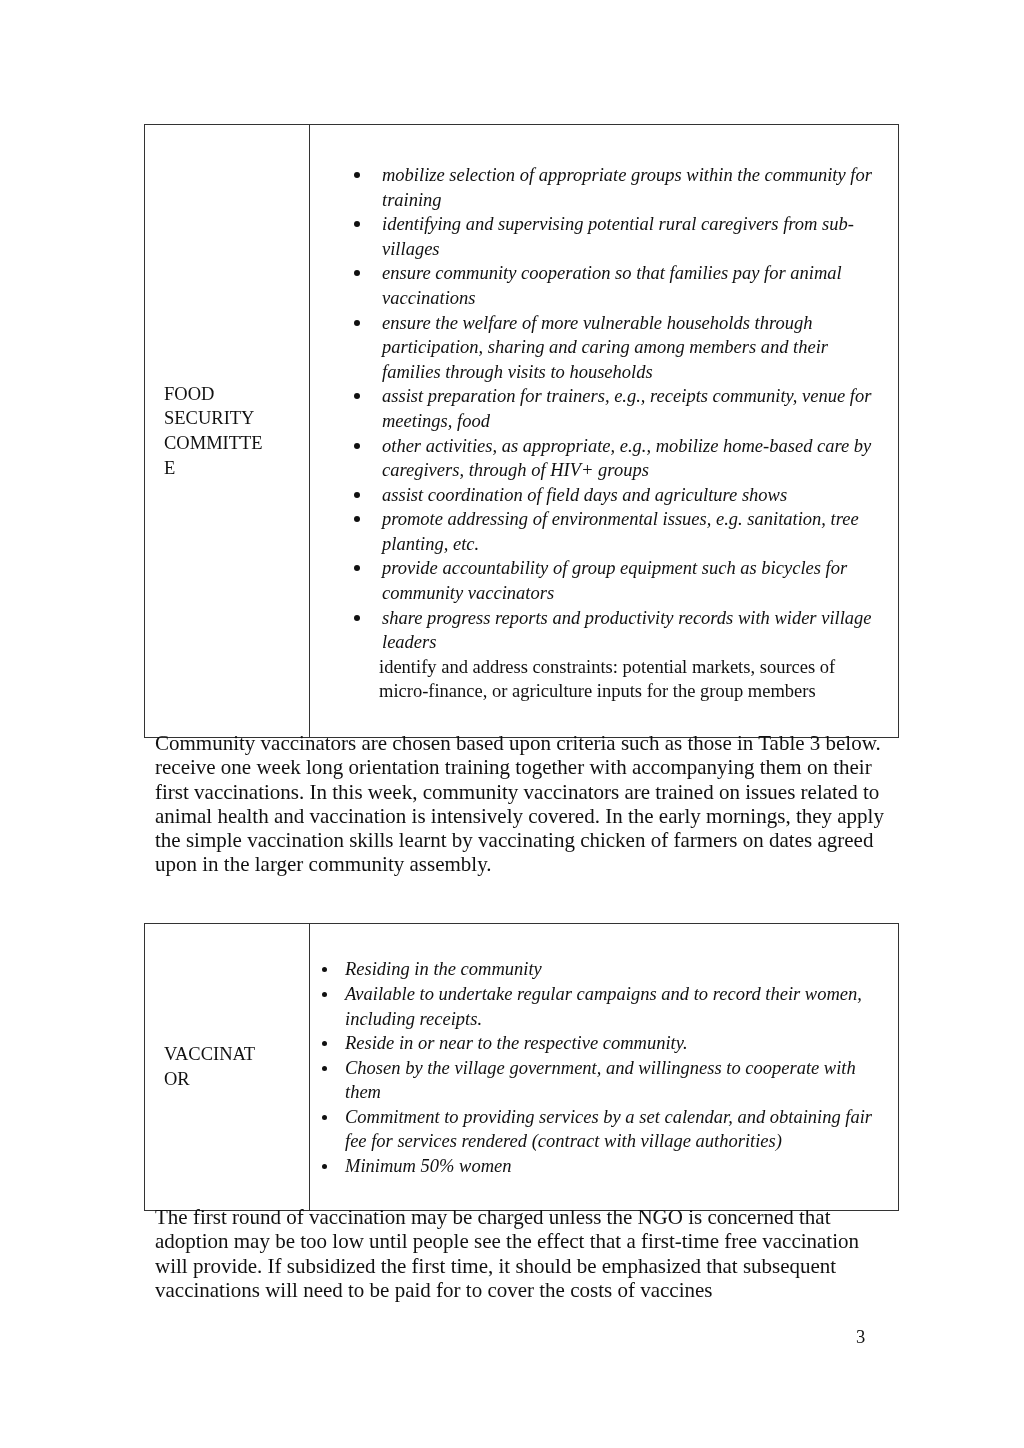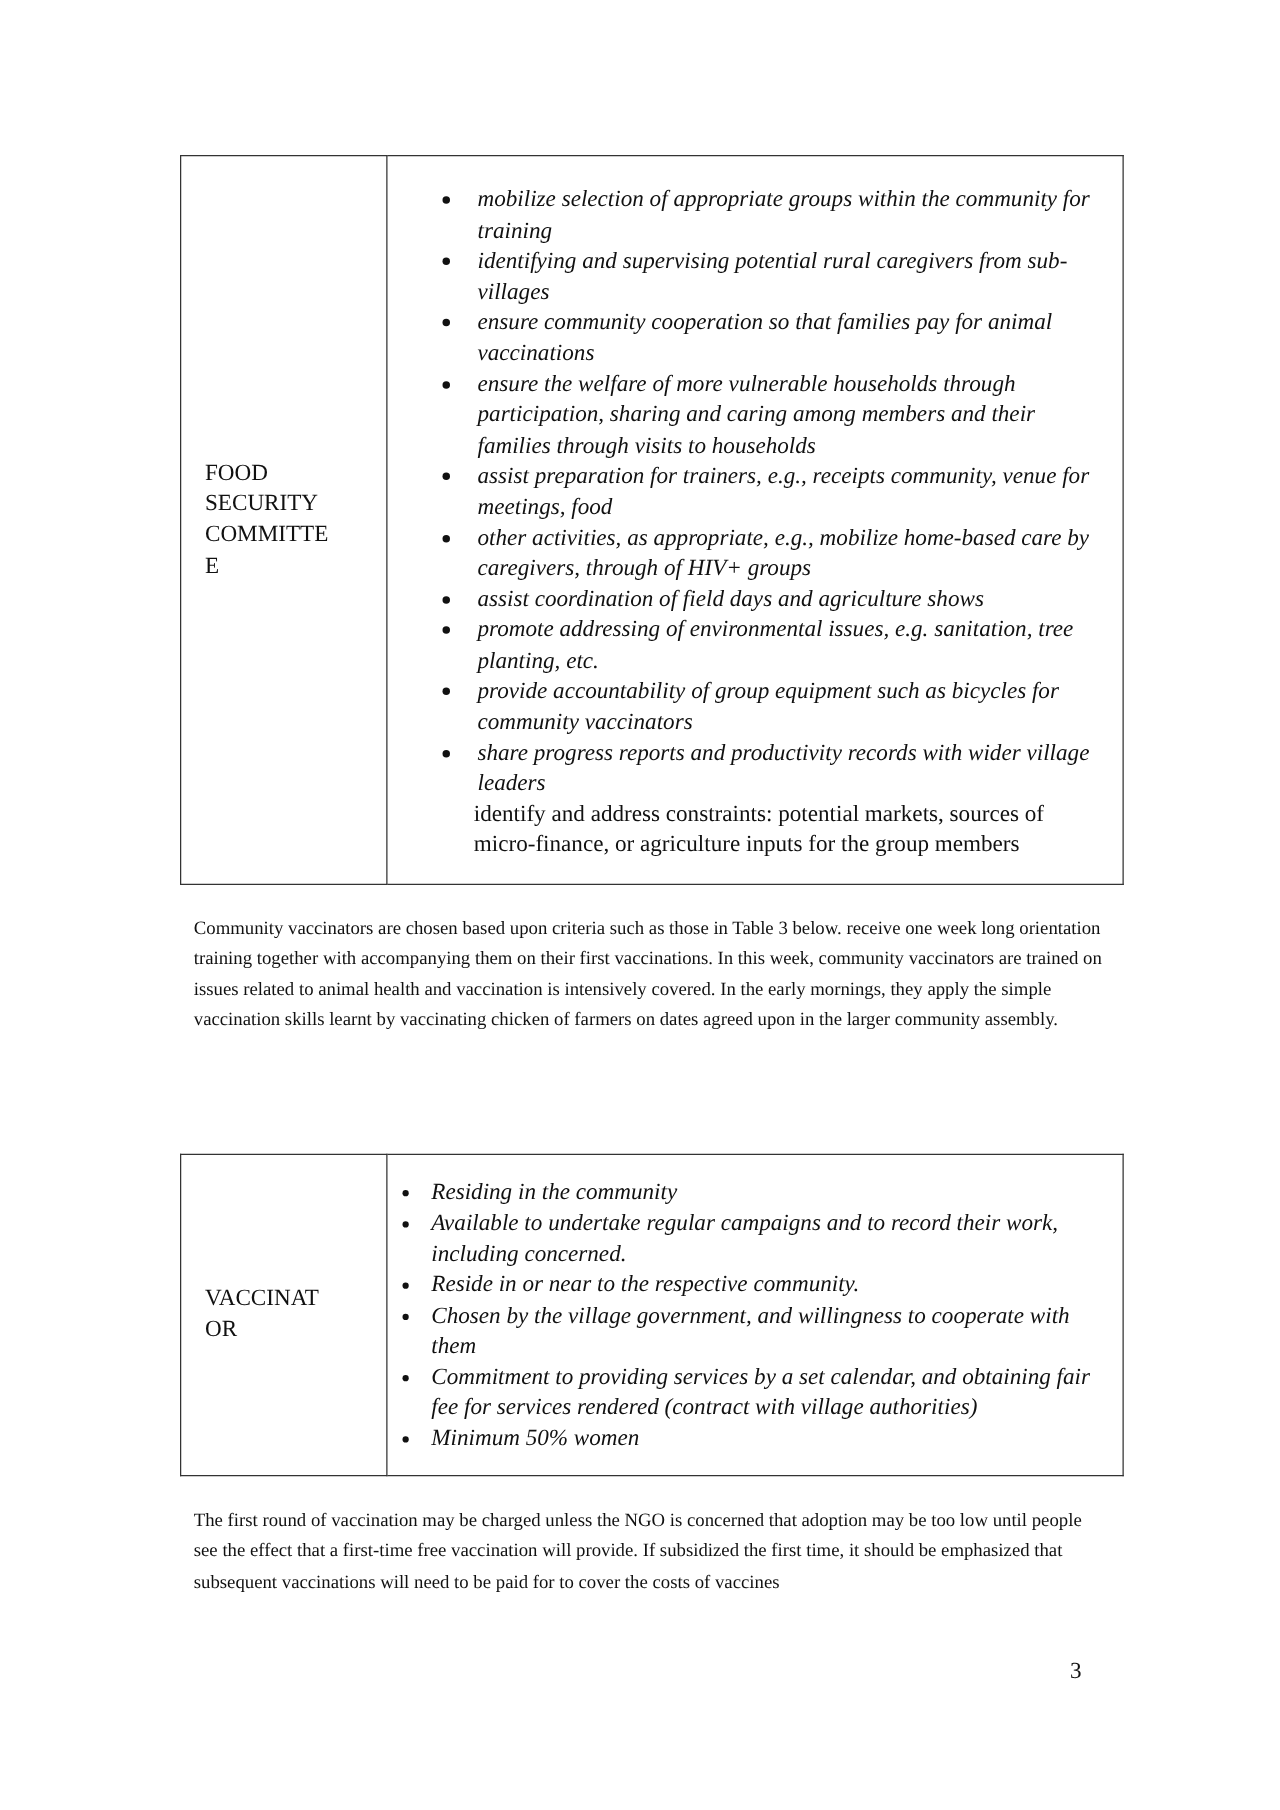--- a/index.html
+++ b/index.html
@@ -12,21 +12,21 @@
 
     table.doc-table {
       position: absolute;
       border-collapse: collapse;
       font-size: 18.5px;
       line-height: 24.6px;
     }
     table.doc-table td {
       border: 1.3px solid #333333;
       vertical-align: middle;
-      padding: 1px;
+      padding: 16px;
     }
     td.role-cell {
       width: 141px;
       padding-left: 19px !important;
       padding-right: 4px !important;
     }
     .role-text { white-space: pre-line; display: block; }
 
     ul.bullets { list-style: none; margin: 0; padding: 0; font-style: italic; }
     ul.bullets li { position: relative; }
@@ -43,21 +43,21 @@
     #table-food .plain-item { padding-left: 69px; }
 
     #table-vacc { left: 144px; top: 923px; width: 755px; }
     #table-vacc td.role-cell { height: 254px; }
     #table-vacc td.list-cell { padding: 8px 10px 6px 0; }
     #table-vacc ul.bullets li { padding-left: 35px; }
     #table-vacc ul.bullets li .dot { left: 12px; width: 5px; height: 5px; top: 10px; }
 
     .para {
       position: absolute; left: 155px; width: 730px;
-      font-size: 15px; line-height: 24.3px; margin: 0;
+      font-size: 21px; line-height: 24.3px; margin: 0;
     }
     #para-1 { top: 731px; }
     #para-2 { top: 1205px; }
 
     .caption {
       position: absolute; left: 155px; top: 900px;
       font-size: 18.5px; font-weight: bold; margin: 0; line-height: 24px;
     }
 
     .page-number {
@@ -104,21 +104,21 @@
   <table class="doc-table" id="table-vacc">
     <tbody>
         <tr>
       <td class="role-cell">
         <span class="role-text">VACCINAT
 OR</span>
       </td>
       <td class="list-cell">
         <ul class="bullets">
           <li><span class="dot"></span><span>Residing in the community</span></li>
-          <li><span class="dot"></span><span>Available to undertake regular campaigns and to record their work, including concerned.</span></li>
+          <li><span class="dot"></span><span>Available to undertake regular campaigns and to record their women, including receipts.</span></li>
           <li><span class="dot"></span><span>Reside in or near to the respective community.</span></li>
           <li><span class="dot"></span><span>Chosen by the village government, and willingness to cooperate with them</span></li>
           <li><span class="dot"></span><span>Commitment to providing services by a set calendar, and obtaining fair fee for services rendered (contract with village authorities)</span></li>
           <li><span class="dot"></span><span>Minimum 50% women</span></li>
         </ul>
       </td>
     </tr>
   </tbody>
     </table>
 

